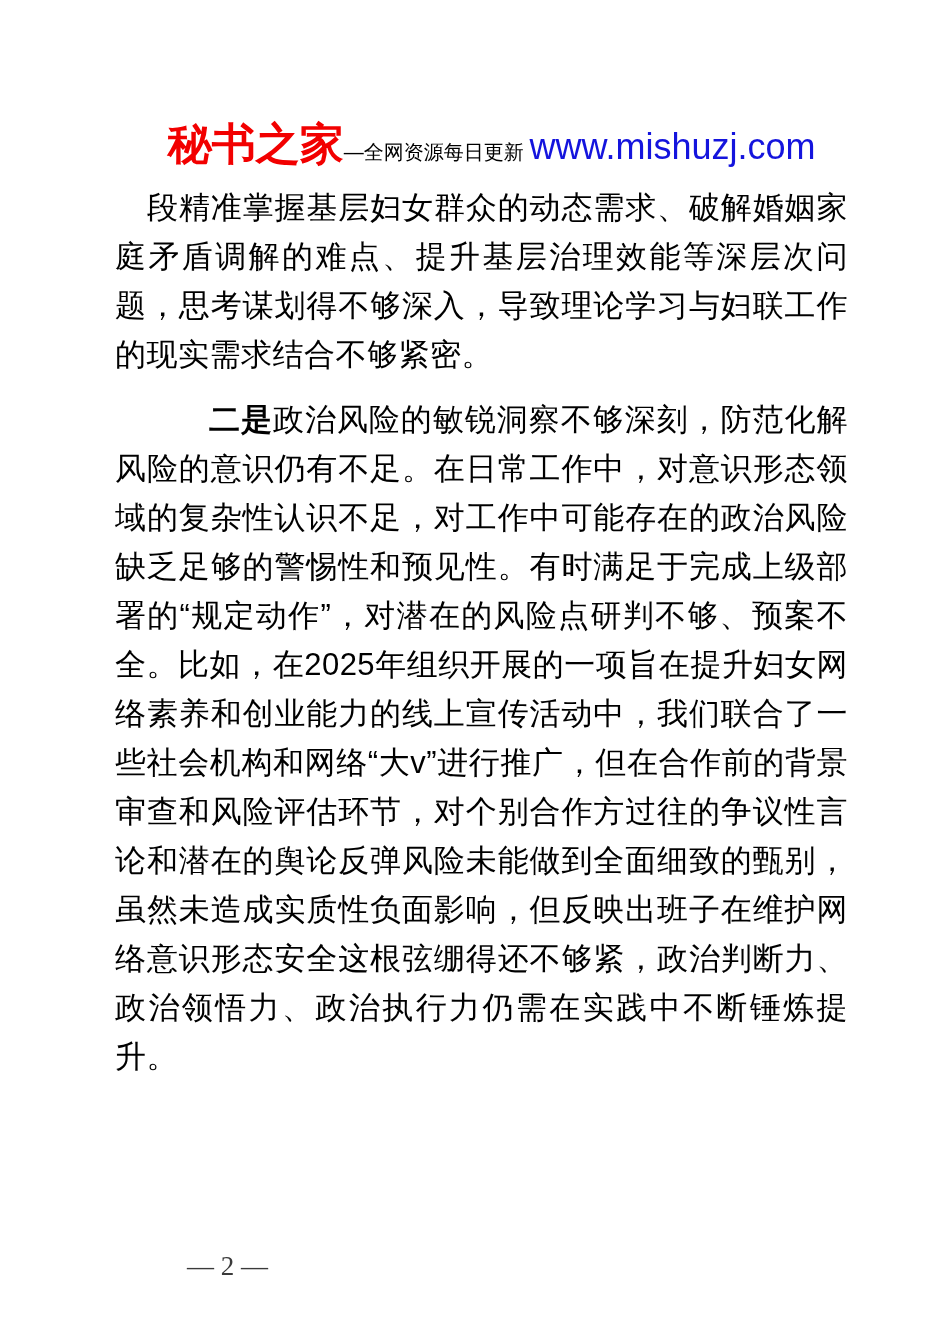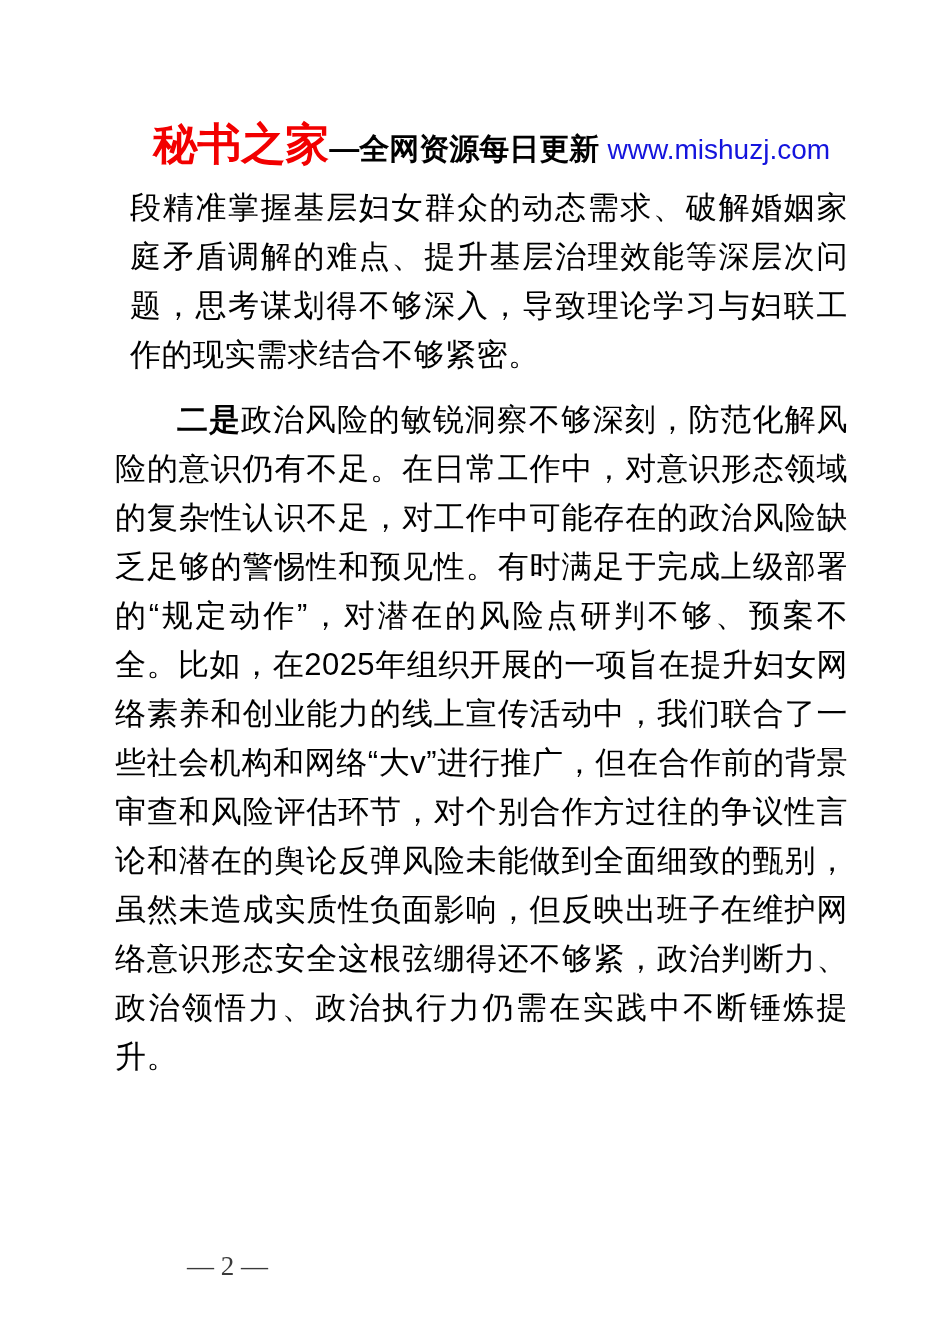--- a/index.html
+++ b/index.html
@@ -25,26 +25,26 @@
     text-align: center;
     font-size: 30px;
     line-height: 40px;
     white-space: pre;
   }
   .brand {
     font-size: 44px;
     font-weight: bold;
   }
   .tagline {
-    font-size: 30px;
-    font-weight: 700;
+    font-size: 20px;
+    font-weight: 400;
     color: #000000;
   }
   .site-url {
-    font-size: 28px;
+    font-size: 36px;
     font-weight: 400;
     text-decoration: none;
   }
   
   .doc-body {
     position: absolute;
     left: 115px;
     top: 183px;
     width: 733px;
     font-size: 31px;
@@ -52,24 +52,24 @@
     text-align: justify;
     text-align-last: left;
     letter-spacing: 0.5px;
   }
   .doc-body p {
     margin: 0 0 16px 0;
     text-indent: 62px;
   }
   .doc-body p.no-indent {
     text-indent: 0;
-    margin-left: 15px;
   }
   .lead {
     font-weight: bold;
+    margin-left: 32px;
   }
   
   .doc-footer {
     position: absolute;
     left: 160px;
     top: 1215px;
     font-size: 27px;
     line-height: 34px;
     color: #3a3a3a;
     font-family: "Liberation Serif", "DejaVu Serif", serif;

